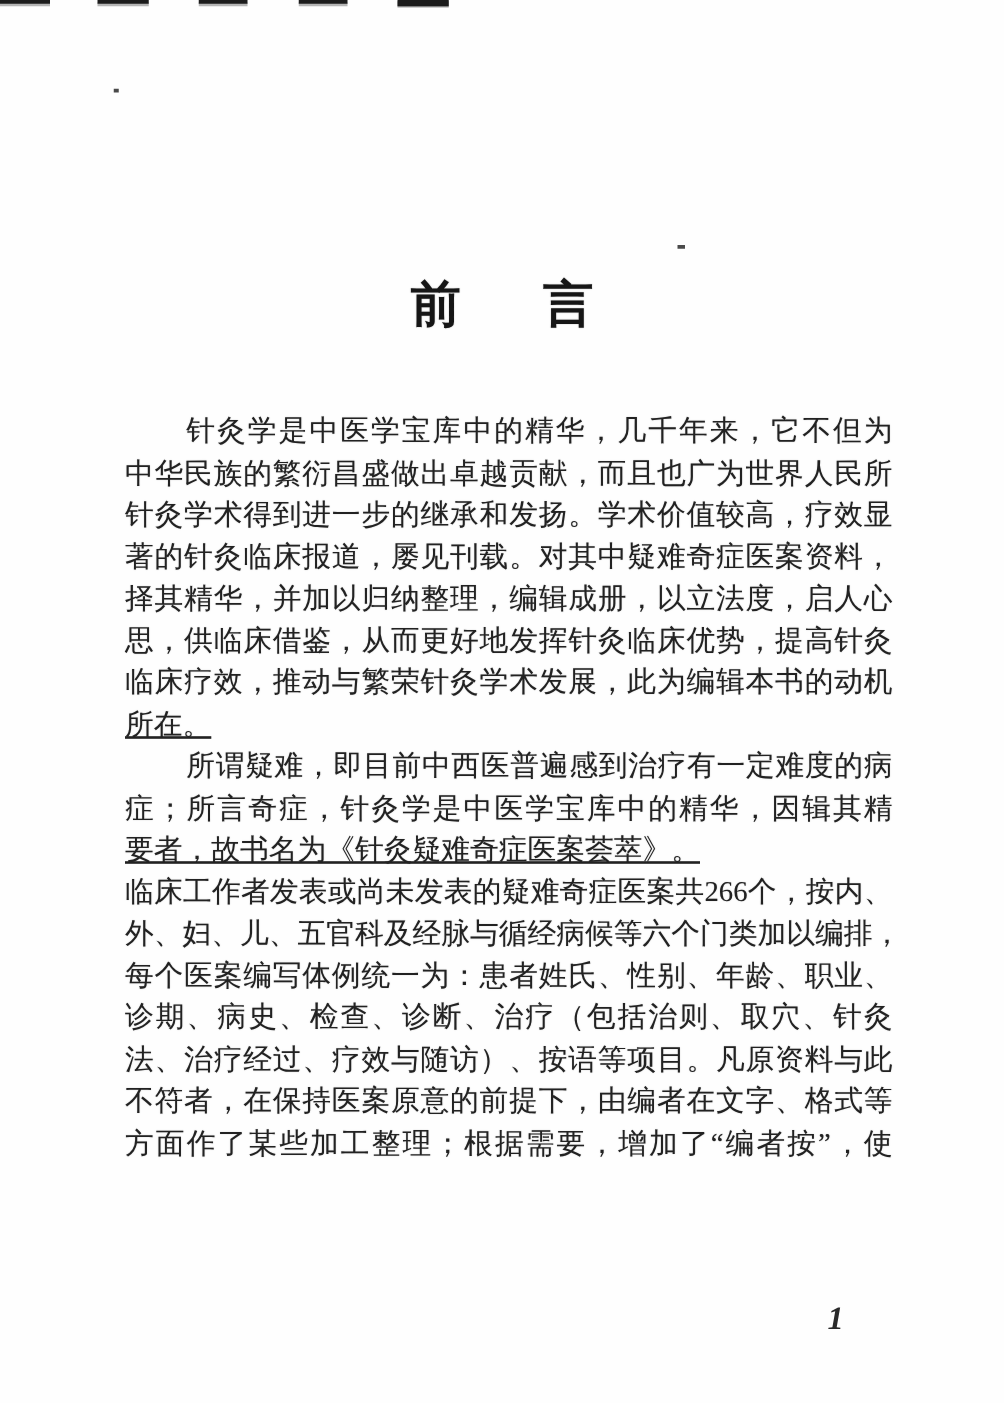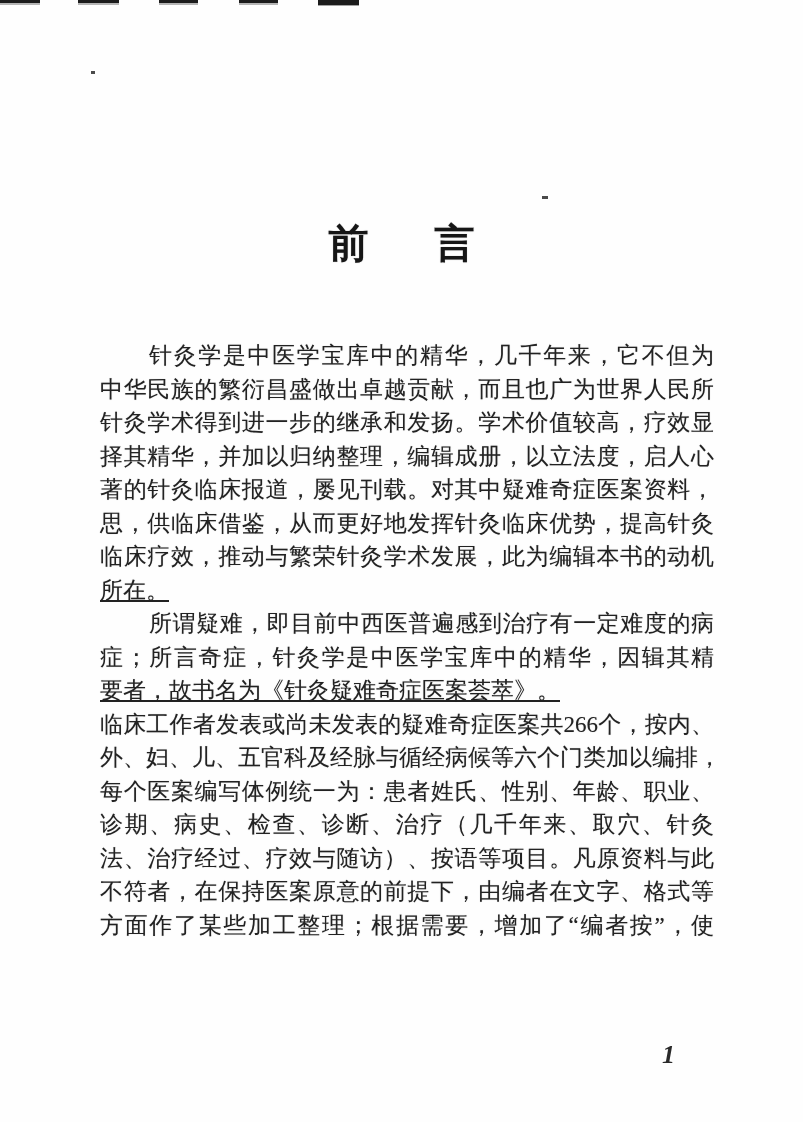--- a/index.html
+++ b/index.html
@@ -37,21 +37,21 @@
     position: absolute; left: 0; right: 0; top: 216px;
     display: flex; justify-content: center; gap: 66px;
     font-size: 40px; font-weight: bold;
     letter-spacing: 0;
     color: #161616;
     text-shadow: 0 0 1px rgba(40,40,40,.45);
   }
 
   
   .body-text {
-    position: absolute; left: 100px; top: 339px; width: 614px;
+    position: absolute; left: 100px; top: 328px; width: 614px;
     font-size: 23px; line-height: 33.5px;
     color: #222;
     text-shadow: 0 0 1px rgba(60,60,60,.35);
   }
   .line {
     text-align: justify;
     text-align-last: justify;
     height: 33.5px;
     white-space: nowrap;
   }
@@ -79,32 +79,32 @@
 
   <div class="title">
     <span>前</span>
     <span>言</span>
   </div>
 
   <div class="body-text">
     <div class="line indent">针灸学是中医学宝库中的精华，几千年来，它不但为</div>
     <div class="line">中华民族的繁衍昌盛做出卓越贡献，而且也广为世界人民所</div>
     <div class="line">针灸学术得到进一步的继承和发扬。学术价值较高，疗效显</div>
+    <div class="line">著的针灸临床报道，屡见刊载。对其中疑难奇症医案资料，</div>
     <div class="line">择其精华，并加以归纳整理，编辑成册，以立法度，启人心</div>
-    <div class="line">著的针灸临床报道，屡见刊载。对其中疑难奇症医案资料，</div>
     <div class="line">思，供临床借鉴，从而更好地发挥针灸临床优势，提高针灸</div>
     <div class="line">临床疗效，推动与繁荣针灸学术发展，此为编辑本书的动机</div>
     <div class="line end">所在。</div>
     <div class="line indent">所谓疑难，即目前中西医普遍感到治疗有一定难度的病</div>
     <div class="line">症；所言奇症，针灸学是中医学宝库中的精华，因辑其精</div>
     <div class="line end">要者，故书名为《针灸疑难奇症医案荟萃》。</div>
     <div class="line">临床工作者发表或尚未发表的疑难奇症医案共266个，按内、</div>
     <div class="line">外、妇、儿、五官科及经脉与循经病候等六个门类加以编排，</div>
     <div class="line">每个医案编写体例统一为：患者姓氏、性别、年龄、职业、</div>
-    <div class="line">诊期、病史、检查、诊断、治疗（几千年来、取穴、针灸</div>
+    <div class="line">诊期、病史、检查、诊断、治疗（包括治则、取穴、针灸</div>
     <div class="line">法、治疗经过、疗效与随访）、按语等项目。凡原资料与此</div>
     <div class="line">不符者，在保持医案原意的前提下，由编者在文字、格式等</div>
     <div class="line">方面作了某些加工整理；根据需要，增加了“编者按”，使</div>
   </div>
 
   <div class="page-number">1</div>
 
 </div>
 
 </body></html>

